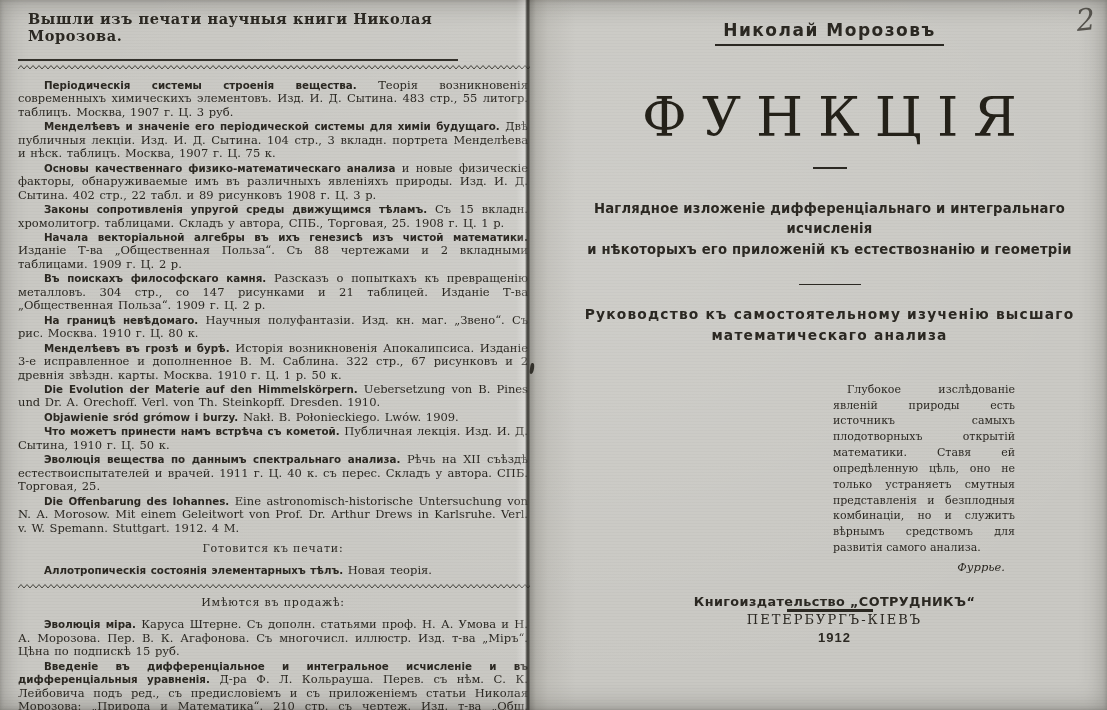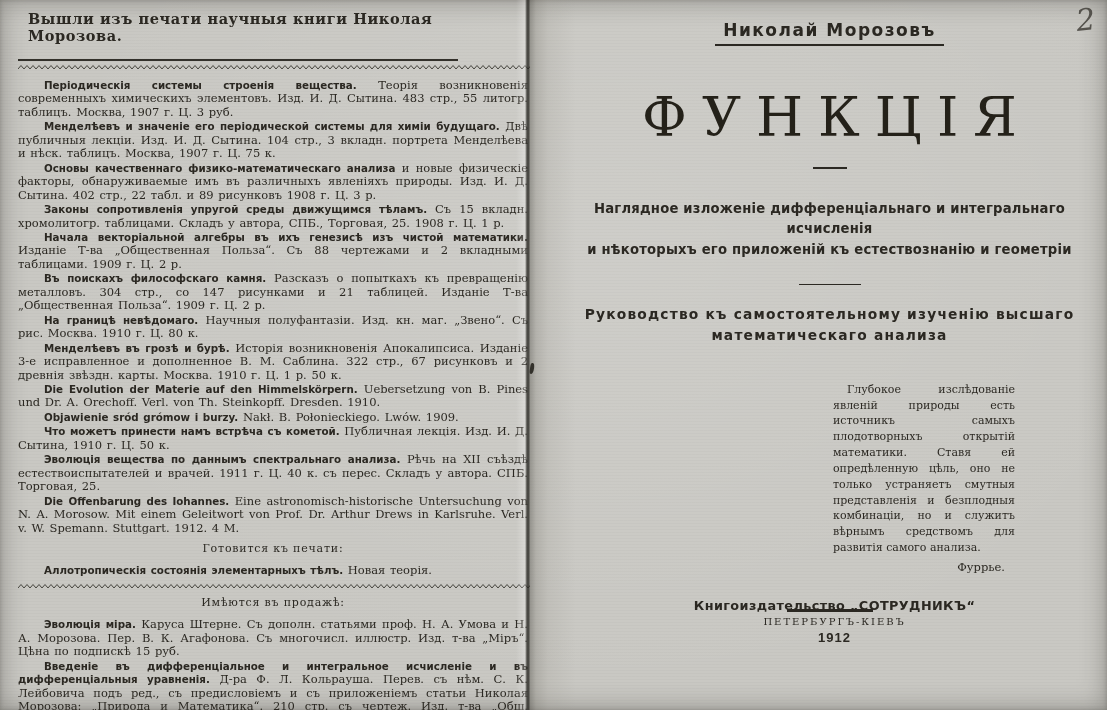--- a/index.html
+++ b/index.html
@@ -39,25 +39,25 @@
   
   .right-page{position:absolute;left:536px;top:0;width:571px;height:656px;box-sizing:border-box;padding:20px 30px 0 46px;text-align:center;}
   .author{display:inline-block;font-family:"DejaVu Sans","Liberation Sans",sans-serif;font-weight:bold;font-size:17px;letter-spacing:1.5px;border-bottom:2px solid #2b2822;padding:0 8px 4px 8px;}
   .big-title{margin-top:40px;font-size:54px;letter-spacing:15px;margin-right:-15px;font-weight:normal;color:#242119;}
   .rule{border:0;border-top:2px solid #2b2822;width:34px;margin:18px auto 0 auto;}
   .rule-thin{border-top-width:1.5px;width:62px;margin-top:24px;}
   .subtitle{margin-top:30px;font-family:"DejaVu Sans","Liberation Sans",sans-serif;font-weight:bold;font-size:13.2px;line-height:1.55;letter-spacing:0.2px;}
   .guide{margin-top:19px;font-family:"DejaVu Sans","Liberation Sans",sans-serif;font-weight:bold;font-size:13.8px;line-height:1.5;letter-spacing:1.2px;}
   .quote{width:182px;margin:36px 62px 0 auto;text-align:justify;font-size:11px;line-height:1.44;}
   .quote .qtext{text-indent:14px;margin:0;}
-  .quote .qauthor{text-align:right;margin:3px 10px 4px 0;font-size:11.5px;}
+  .quote .qauthor{text-align:right;font-style:italic;margin:3px 10px 4px 0;font-size:11.5px;}
   .rule-double{width:86px;height:3px;border-top:2px solid #2b2822;border-bottom:1px solid #2b2822;margin:34px auto 0 auto;box-sizing:border-box;}
   .publisher{position:absolute;left:56px;right:30px;bottom:9px;line-height:1.35;}
   .pub-line1{font-family:"DejaVu Sans","Liberation Sans",sans-serif;font-weight:bold;font-size:12.8px;letter-spacing:0.4px;}
-  .pub-line2{font-size:10px;letter-spacing:2px;margin-top:1px;}
+  .pub-line2{font-size:13px;letter-spacing:2px;margin-top:1px;}
   .pub-year{font-family:Liberation Sans, sans-serif;font-weight:bold;font-size:13px;letter-spacing:1px;margin-top:1px;}
 </style>
 </head>
 <body>
 
 <div class="scan">
 
   <div class="left-page">
     <span class="lp-header">Вышли изъ печати научныя книги Николая Морозова.</span>
     <svg class="zigzag" xmlns="http://www.w3.org/2000/svg">

